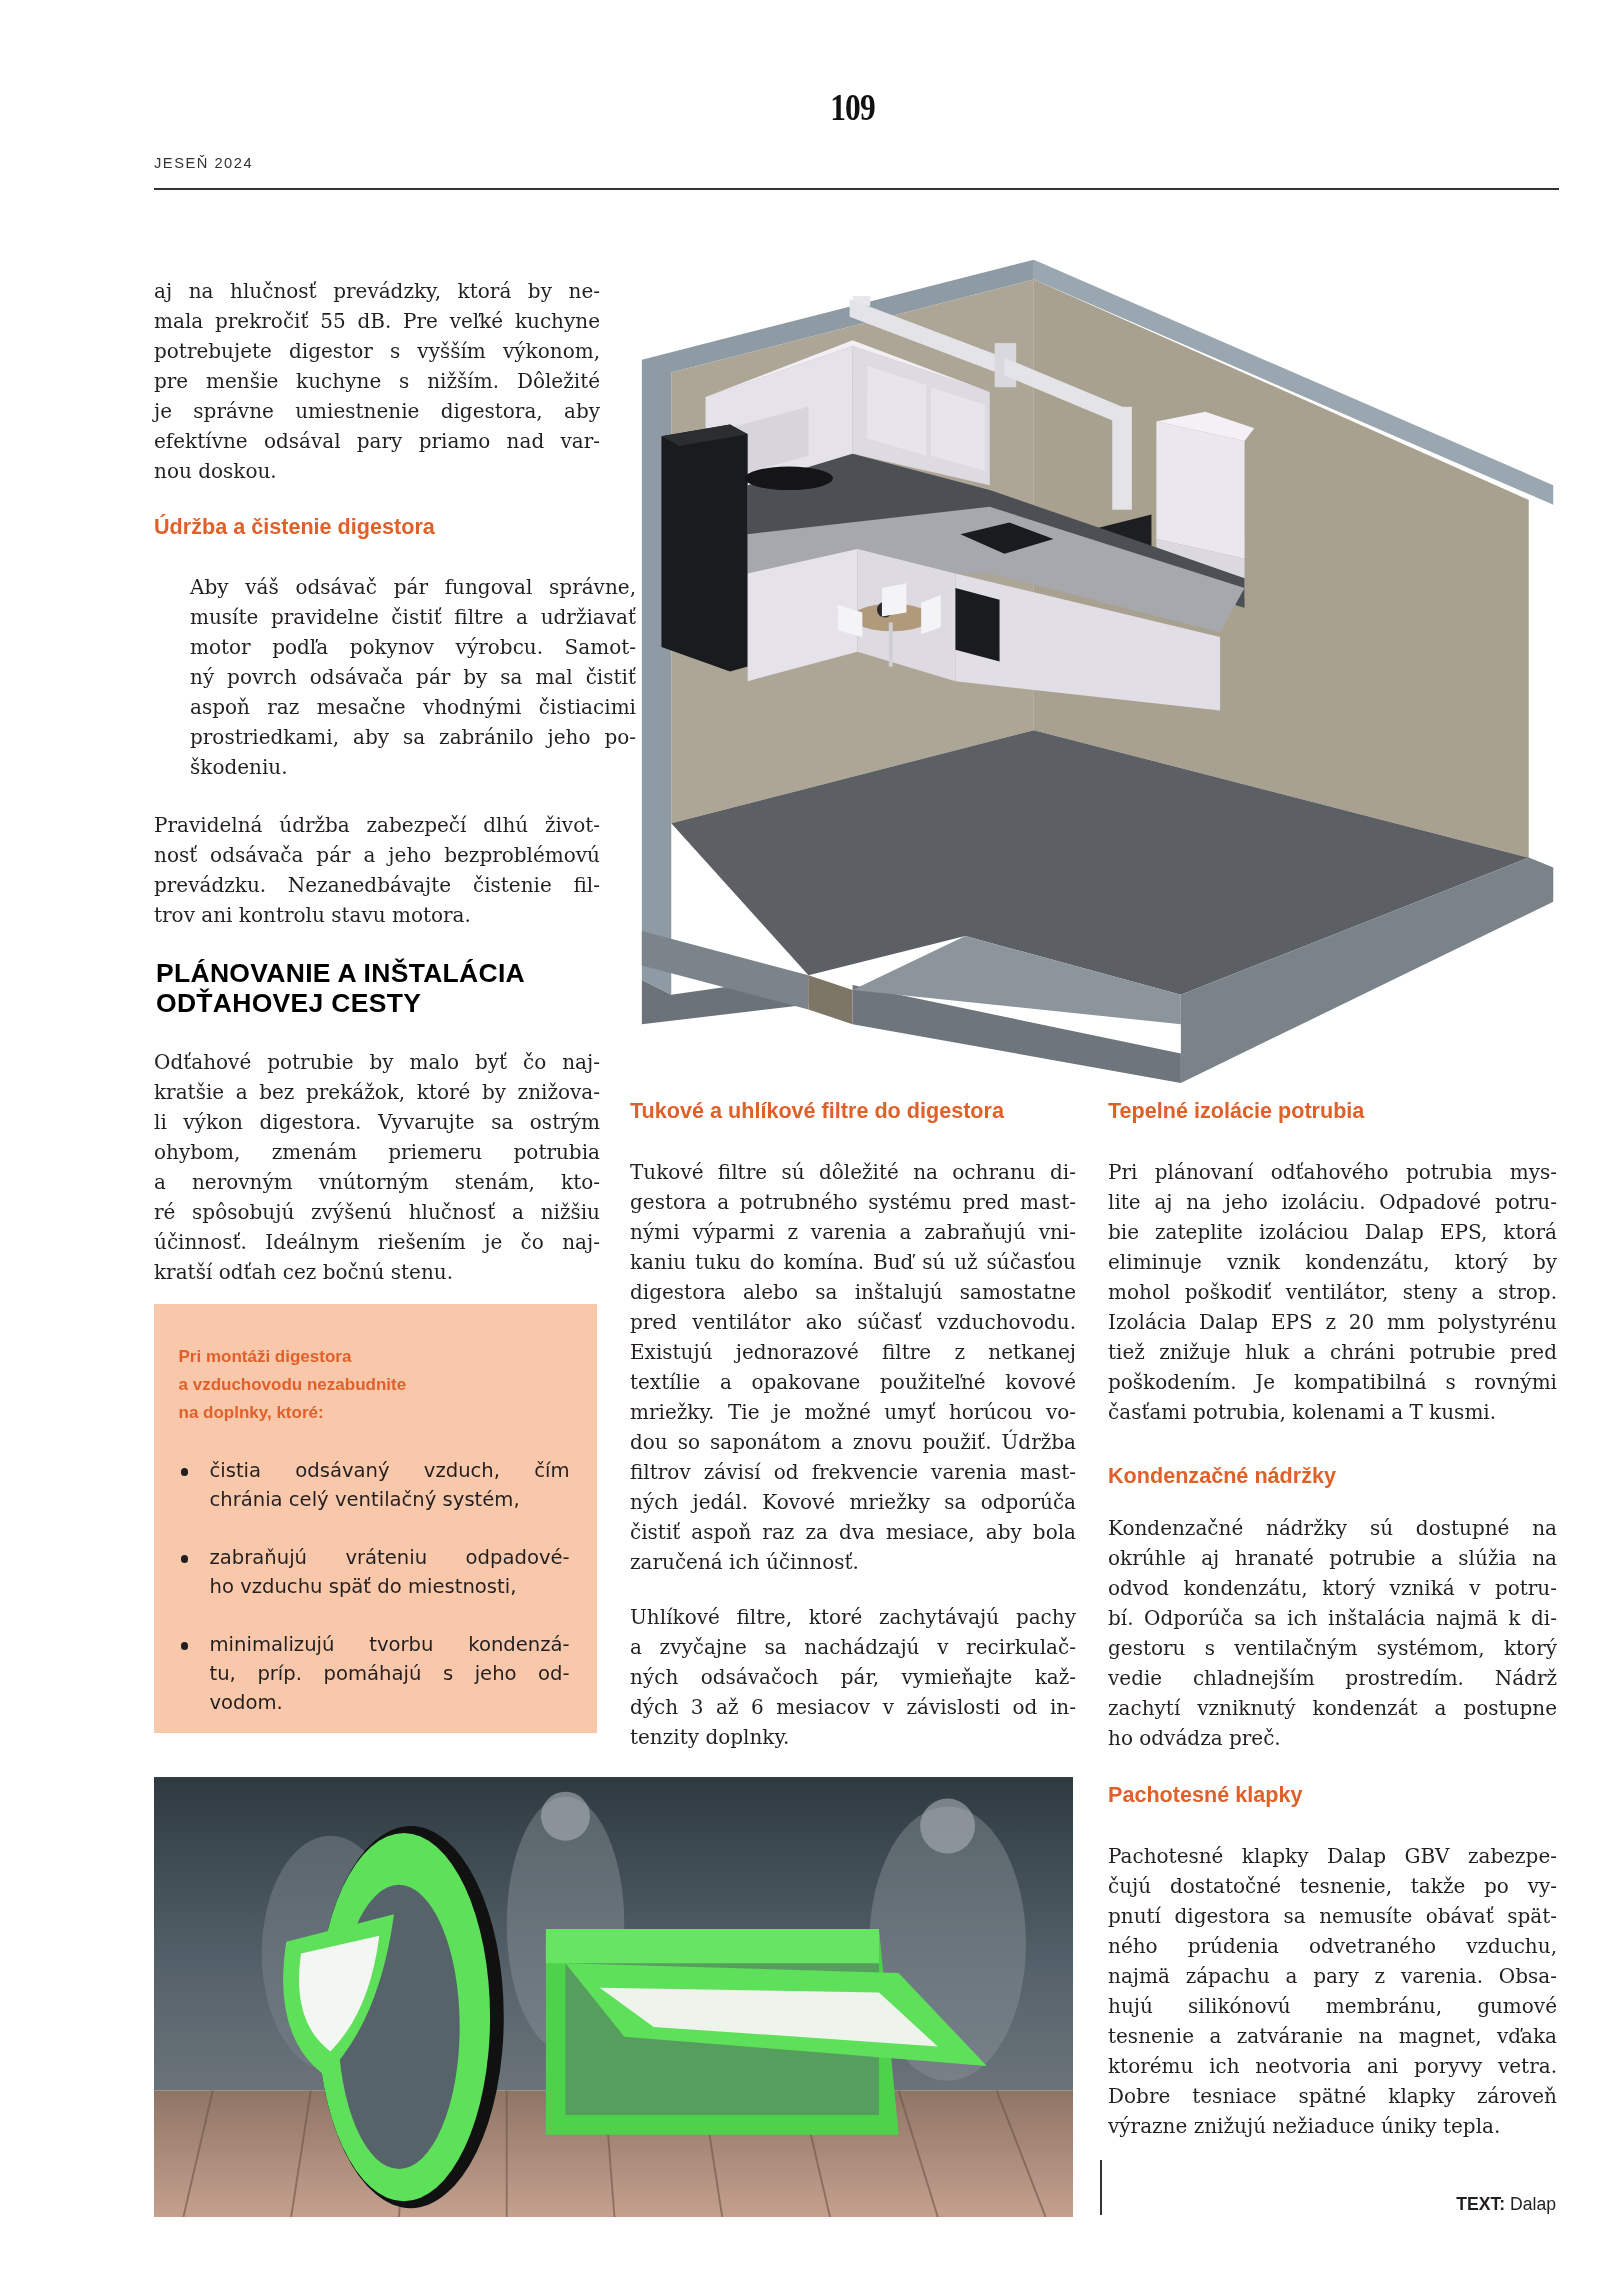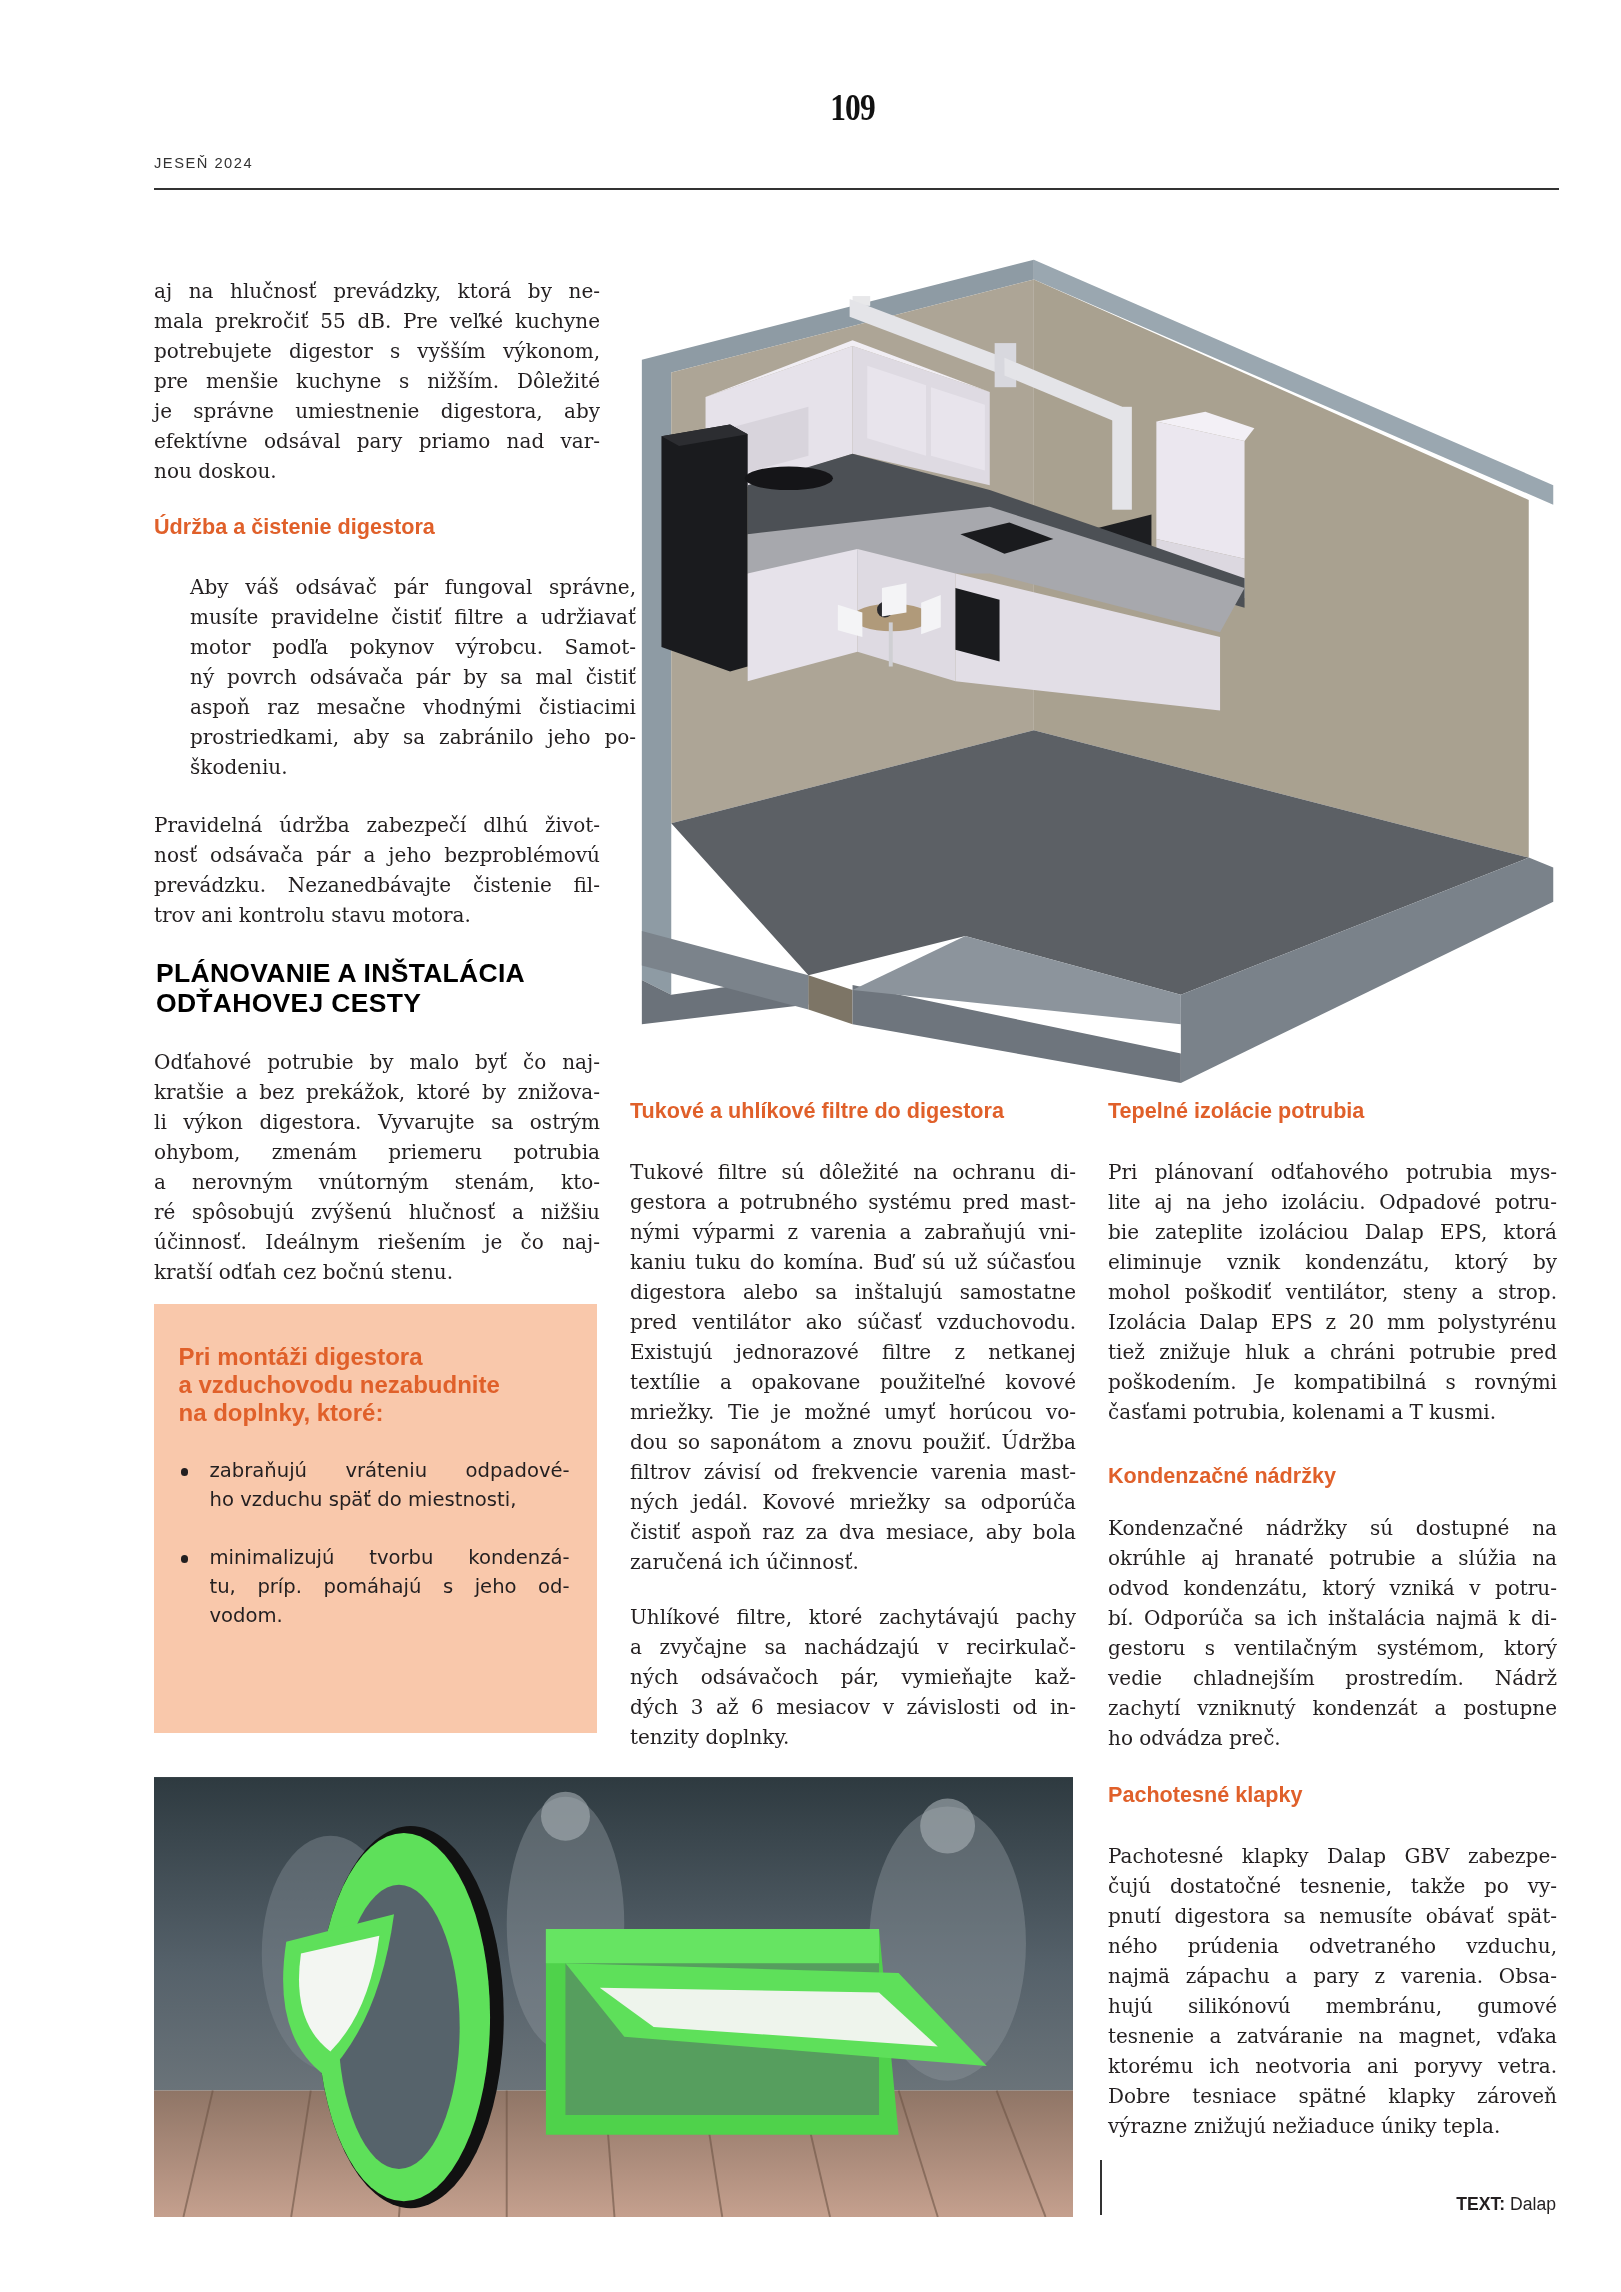--- a/index.html
+++ b/index.html
@@ -10,21 +10,21 @@
   .rule { left:154px; top:188px; width:1405px; height:2px; background:#333; }
   .body-text { font-family:"DejaVu Serif", serif; font-size:20px; line-height:30px; text-align:justify; color:#231f20; margin:0; hyphens:manual; }
   .body-text .ln { display:block; text-align:justify; text-align-last:justify; white-space:nowrap; }
   .body-text .ln.last { text-align-last:left; }
   .sub-h { font-family:"Liberation Sans", sans-serif; font-weight:bold; font-size:21.6px; color:#e0602a; margin:0; line-height:29px; }
   .big-h { font-family:"Liberation Sans", sans-serif; font-weight:bold; font-size:26.5px; color:#000000; line-height:30px; margin:2px; letter-spacing:0.3px; }
   .col1 { left:154px; width:446px; }
   .col2 { left:630px; width:446px; }
   .col3 { left:1108px; width:449px; }
   .tip-box { left:154px; top:1304px; width:443px; height:429px; background:#f9c8ab; box-sizing:border-box; padding:39px 27.4px 0 24.5px; }
-  .tip-title { font-family:"Liberation Sans", sans-serif; font-weight:bold; font-size:24px; line-height:28px; color:#e0602a; margin:0 0 29px 0; }
+  .tip-title { font-family:"Liberation Sans", sans-serif; font-weight:bold; font-size:17px; line-height:28px; color:#e0602a; margin:0 0 29px 0; }
   .tip-list { list-style:none; padding:0; margin:0; }
   .tip-list li { position:relative; padding-left:31px; font-family:"DejaVu Sans", sans-serif; font-size:19.6px; line-height:29px; color:#231f20; margin-bottom:29px; }
   .tip-list li .ln { display:block; white-space:nowrap; text-align:justify; text-align-last:justify; }
   .tip-list li .ln.last { text-align-last:left; }
   .bullet { position:absolute; left:2px; top:11.8px; width:7.8px; height:7.8px; border-radius:50%; background:#231f20; }
   .kitchen { left:632px; top:250px; width:936px; height:833px; }
   .dampers { left:154px; top:1777px; width:919px; height:440px; overflow:hidden; }
   .vline { left:1100px; top:2160px; width:2px; height:55px; background:#333; }
   .credit { left:1323px; top:2194px; width:233px; text-align:right; font-family:"Liberation Sans", sans-serif; font-size:17.6px; color:#231f20; }
   .credit b { font-weight:bold;margin-top:21px; }
@@ -91,20 +91,25 @@
   </p>
 </div>
 
 <div class="abs tip-box">
   <p class="tip-title">
     <span style="display:block">Pri montáži digestora</span>
     <span style="display:block">a vzduchovodu nezabudnite</span>
     <span style="display:block">na doplnky, ktoré:</span>
   </p>
   <ul class="tip-list">
+    <li>
+      <span class="bullet"></span>
+      <span class="ln">čistia odsávaný vzduch, čím</span>
+      <span class="ln last">chránia celý ventilačný systém,</span>
+    </li>
     <li>
       <span class="bullet"></span>
       <span class="ln">zabraňujú vráteniu odpadové-</span>
       <span class="ln last">ho vzduchu späť do miestnosti,</span>
     </li>
     <li>
       <span class="bullet"></span>
       <span class="ln">minimalizujú tvorbu kondenzá-</span>
       <span class="ln">tu, príp. pomáhajú s jeho od-</span>
       <span class="ln last">vodom.</span>

